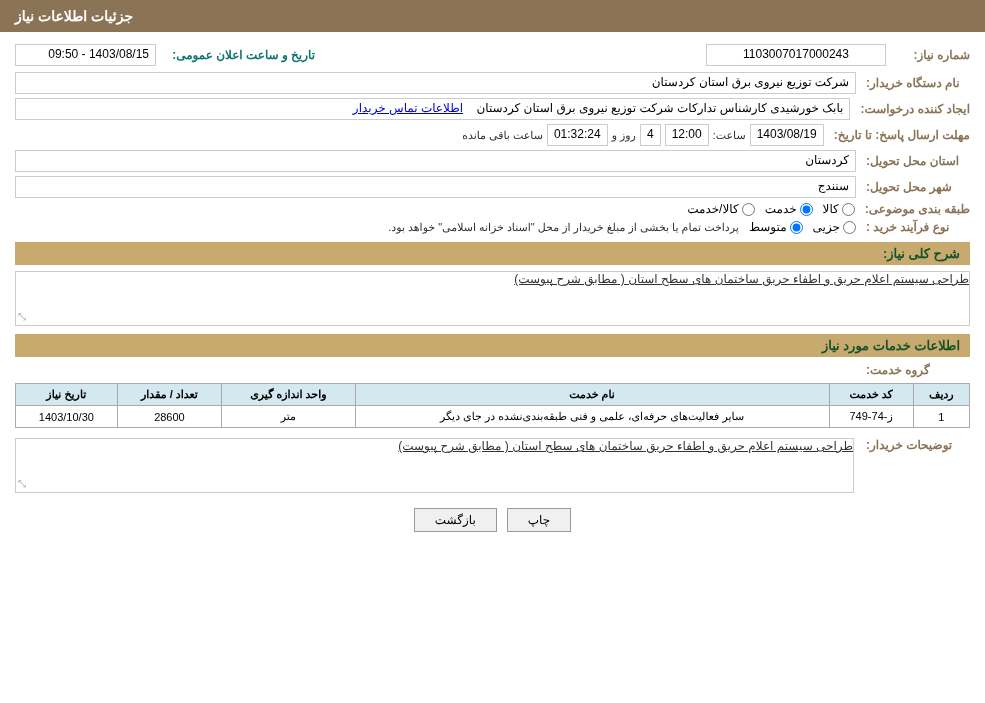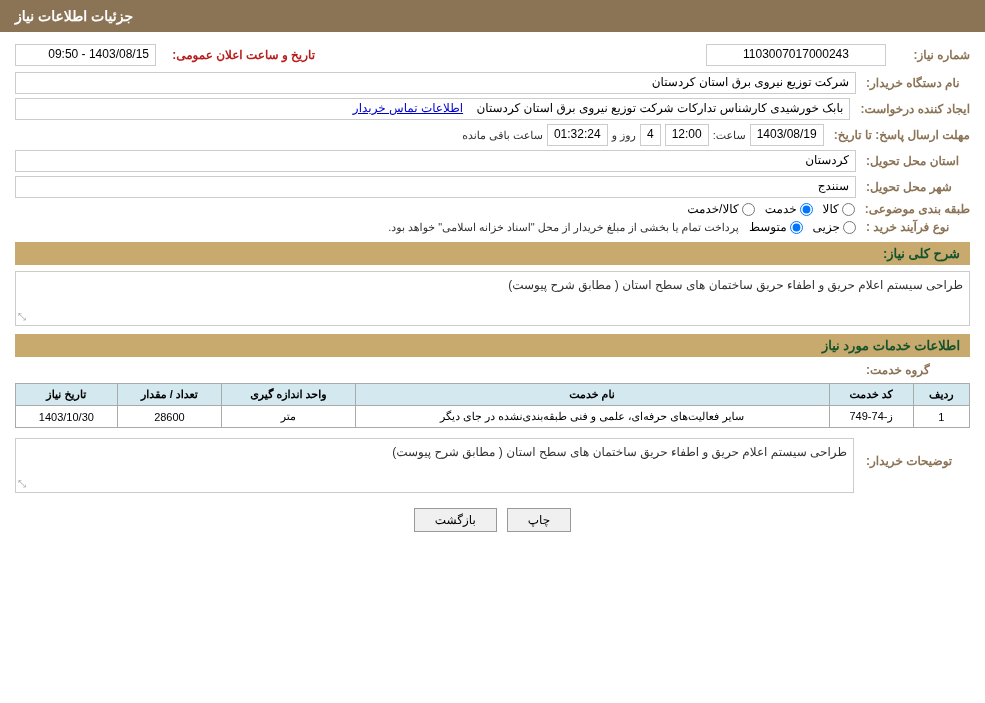--- a/index.html
+++ b/index.html
@@ -61,28 +61,28 @@
       text-align: right;
     }
     .link-text {
       color: #0000cc;
       text-decoration: underline;
       cursor: pointer;
     }
     .description-box {
       border: 1px solid #ccc;
       background: #fff;
-      padding: 6px;
       min-height: 55px;
       width: 100%;
       text-align: right;
       font-family: Tahoma, Arial, sans-serif;
       font-size: 12px;
       color: #333;
       position: relative;
+      text-decoration: underline;
     }
     .resize-handle {
       position: absolute;
       bottom: 2px;
       left: 2px;
       font-size: 10px;
       color: #999;
     }
     .services-table {
       width: 100%;
@@ -137,21 +137,21 @@
       flex: 1;
       gap: 4px;
     }
     .col-left {
       display: flex;
       align-items: center;
       min-width: 300px;
       gap: 4px;
     }
     .announce-label {
-      color: #b91c1c;
+      color: #0f766e;
       font-weight: bold;
       min-width: 155px;
       text-align: right;
     }
     .announce-value {
       border: 1px solid #ccc;
       background: #fff;
       padding: 2px 6px;
       min-height: 22px;
       flex: 1;
@@ -323,21 +323,21 @@
           <td>ز-74-749</td>
           <td>سایر فعالیت‌های حرفه‌ای، علمی و فنی طبقه‌بندی‌نشده در جای دیگر</td>
           <td>متر</td>
           <td>28600</td>
           <td>1403/10/30</td>
         </tr>
       </tbody>
     </table>
 
     <div style="display:flex; align-items:flex-start; margin-top:10px; gap:6px;">
-      <span class="full-label" style="margin-top:16px;">توضیحات خریدار:</span>
+      <span class="full-label" style="margin-top:0;">توضیحات خریدار:</span>
       <div style="flex:1; position:relative;">
         <div class="description-box">
           <span>طراحی سیستم اعلام حریق و اطفاء حریق ساختمان های سطح استان ( مطابق شرح پیوست)</span>
           <span class="resize-handle">⤡</span>
         </div>
       </div>
     </div>
 
     <div class="btn-row">
       <button class="btn btn-print">چاپ</button>

